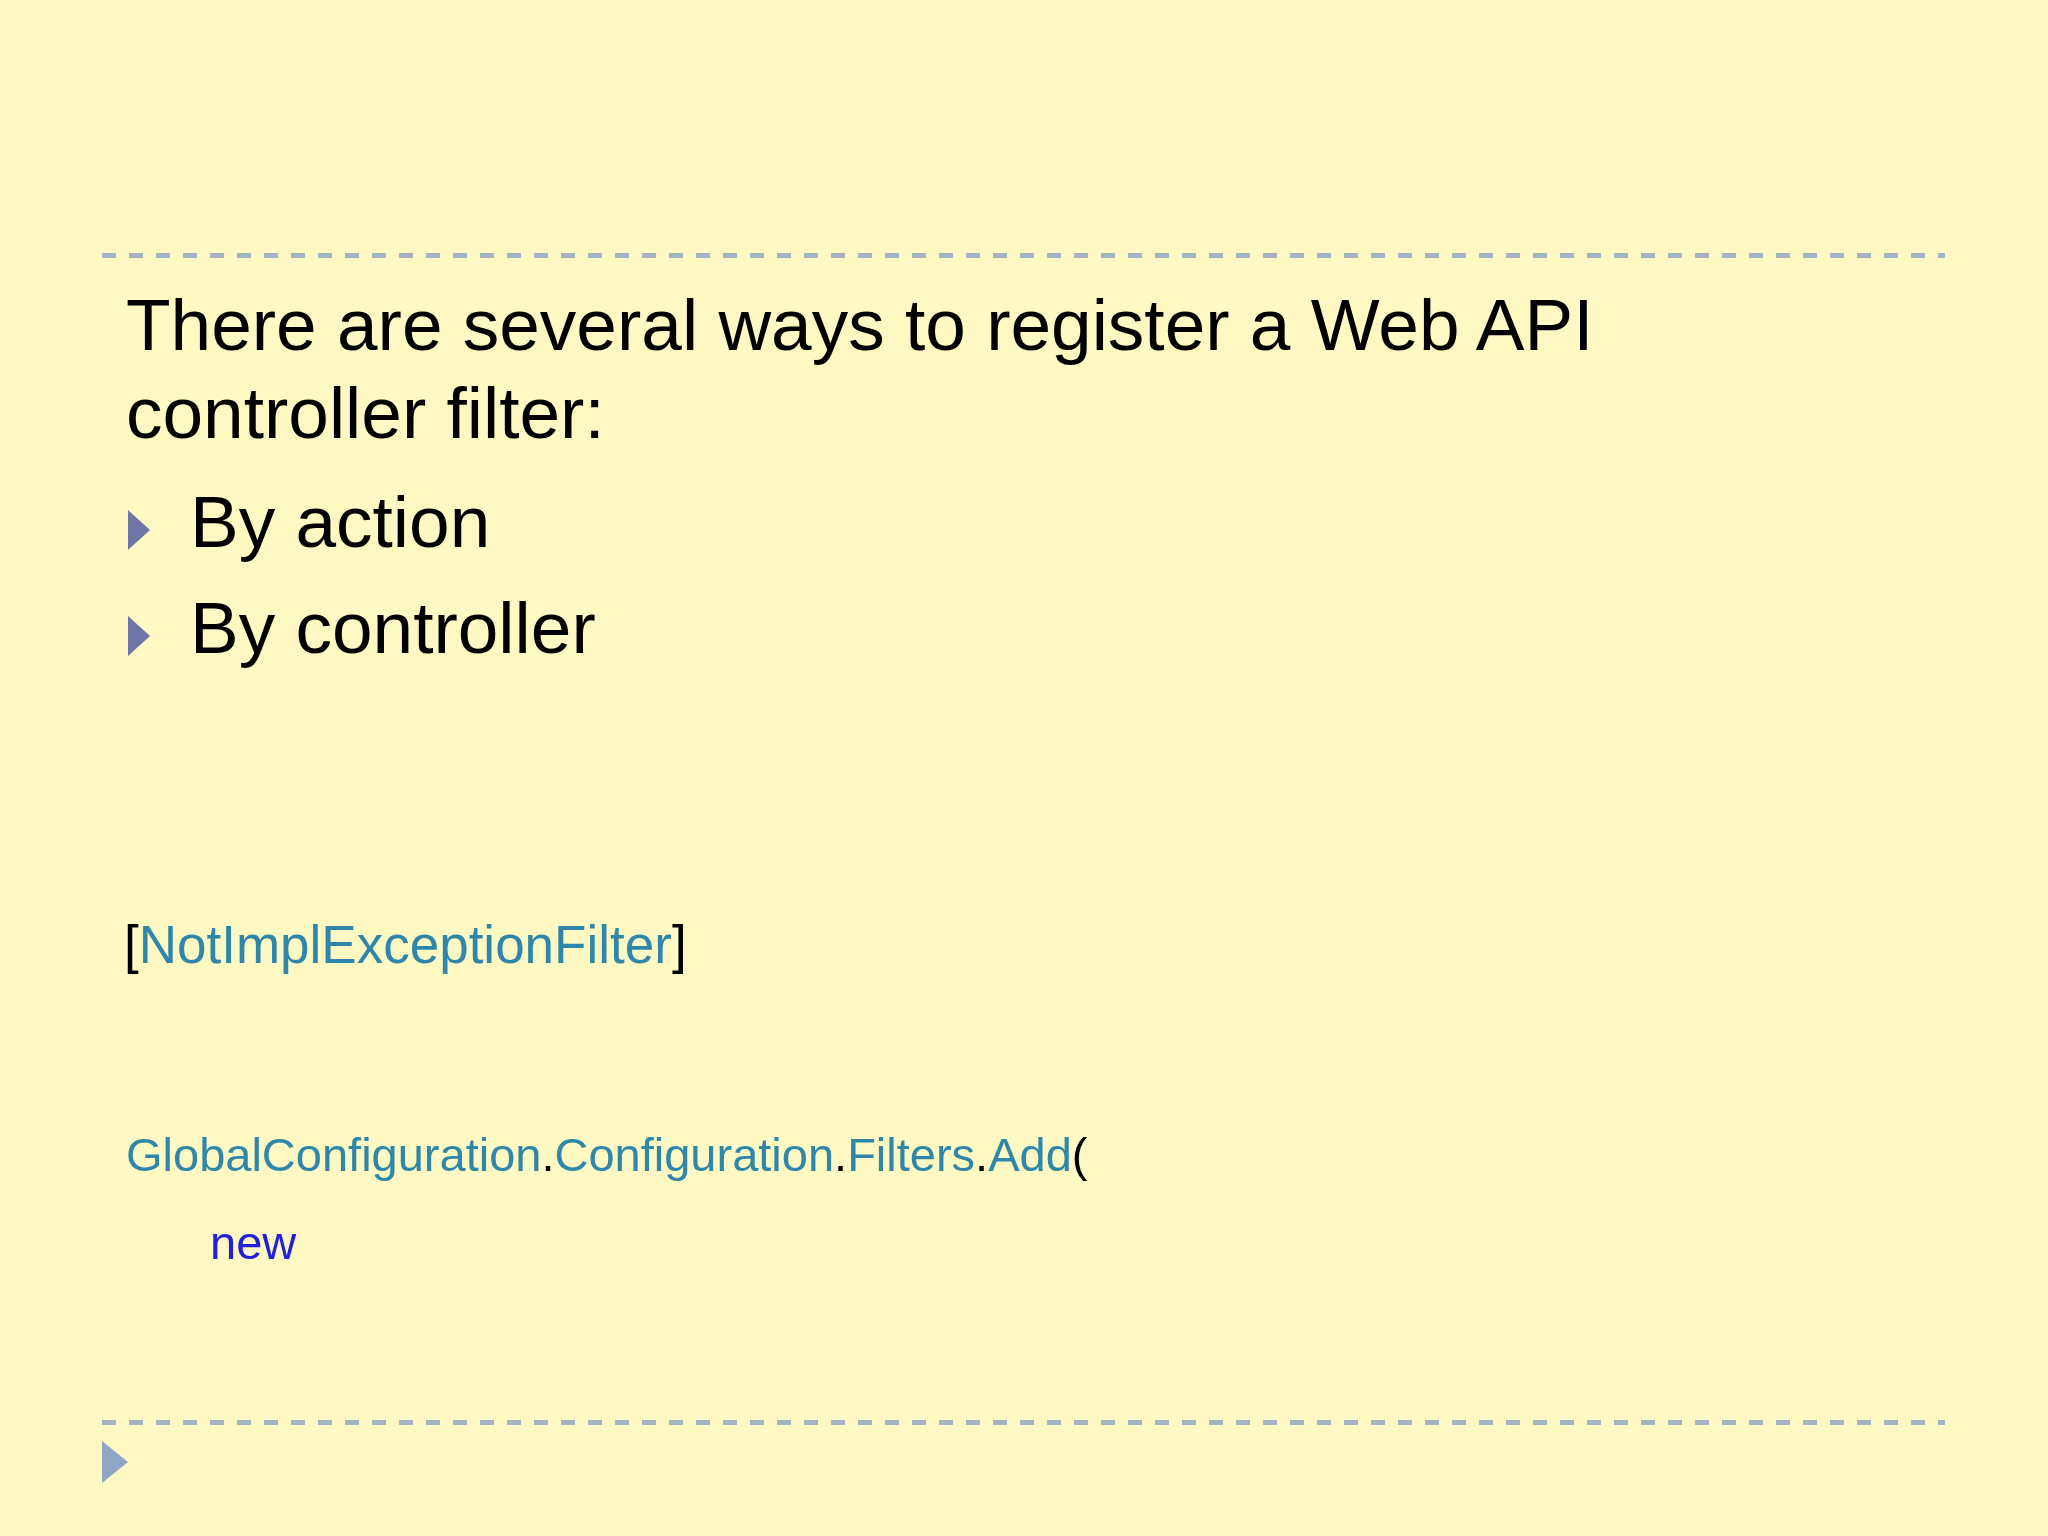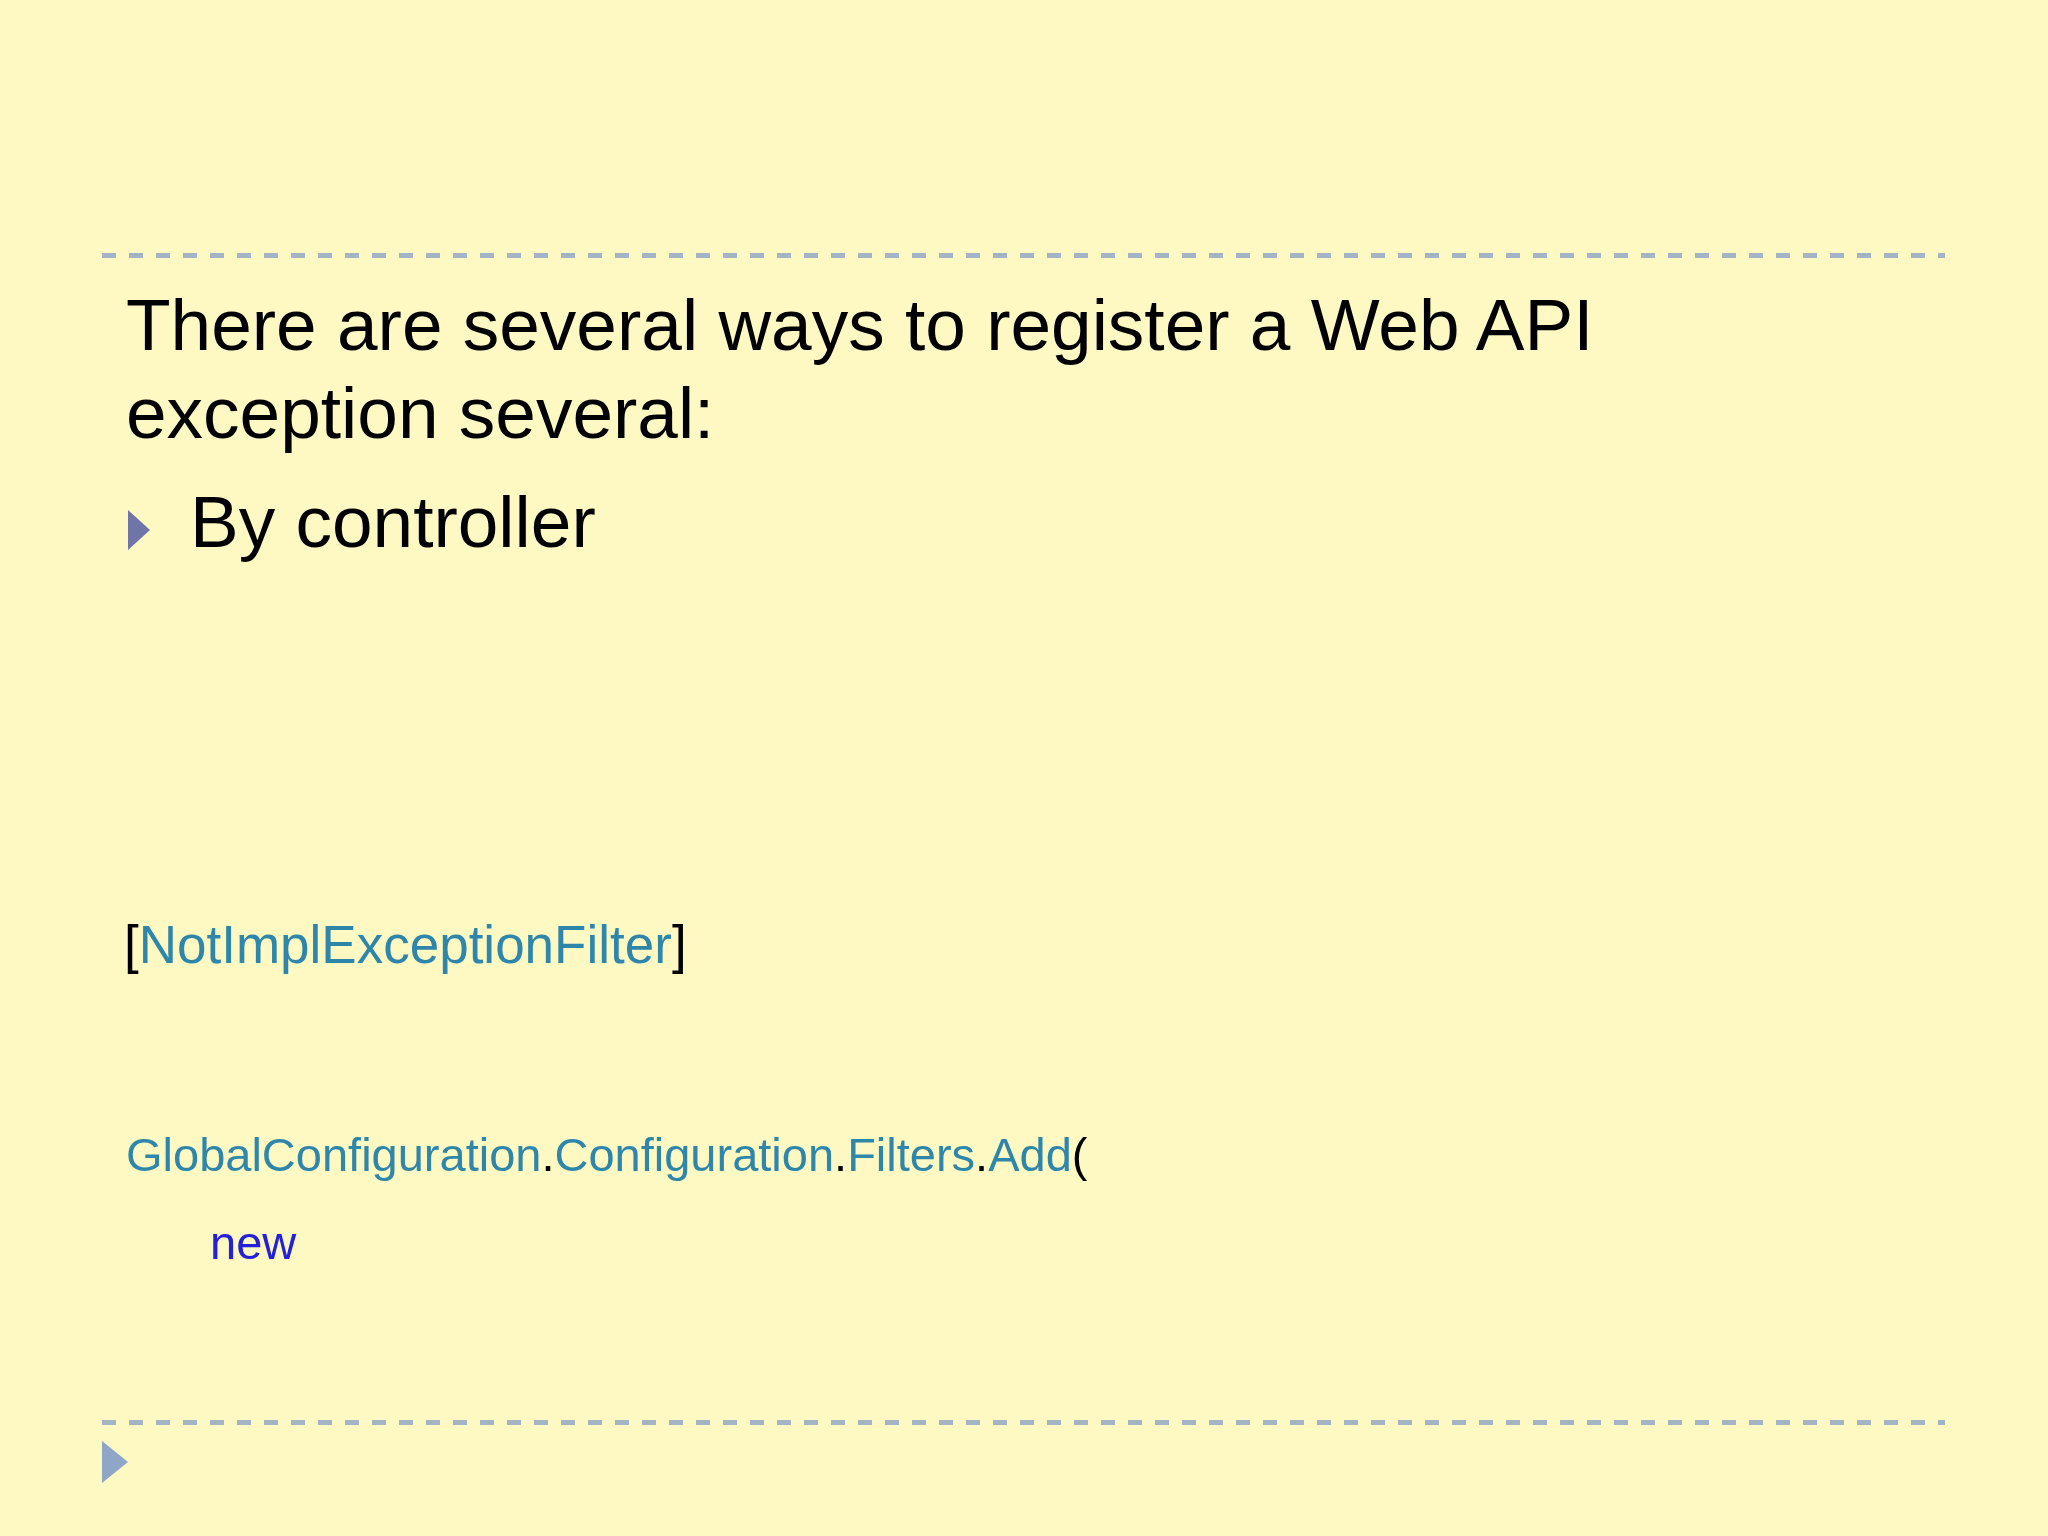--- a/index.html
+++ b/index.html
@@ -102,24 +102,28 @@
 </style>
 </head>
 <body>
 
 <div class="slide">
 
   <div class="divider divider-top"></div>
 
   <div class="body-text">
     <div>There are several ways to register a Web API</div>
-    <div>exception several:</div>
+    <div>controller filter:</div>
   </div>
 
   <ul class="bullets">
+    <li class="bullet">
+      <span class="tri"></span>
+      <span>By action</span>
+    </li>
     <li class="bullet">
       <span class="tri"></span>
       <span>By controller</span>
     </li>
   </ul>
 
   <div class="attr-line"><span class="plain">[</span><span class="teal">NotImplExceptionFilter</span><span class="plain">]</span></div>
 
   <div class="code">
     <div class="code-line"><span class="teal">GlobalConfiguration</span><span class="plain">.</span><span class="teal">Configuration</span><span class="plain">.</span><span class="teal">Filters</span><span class="plain">.</span><span class="teal">Add</span><span class="plain">(</span></div>

